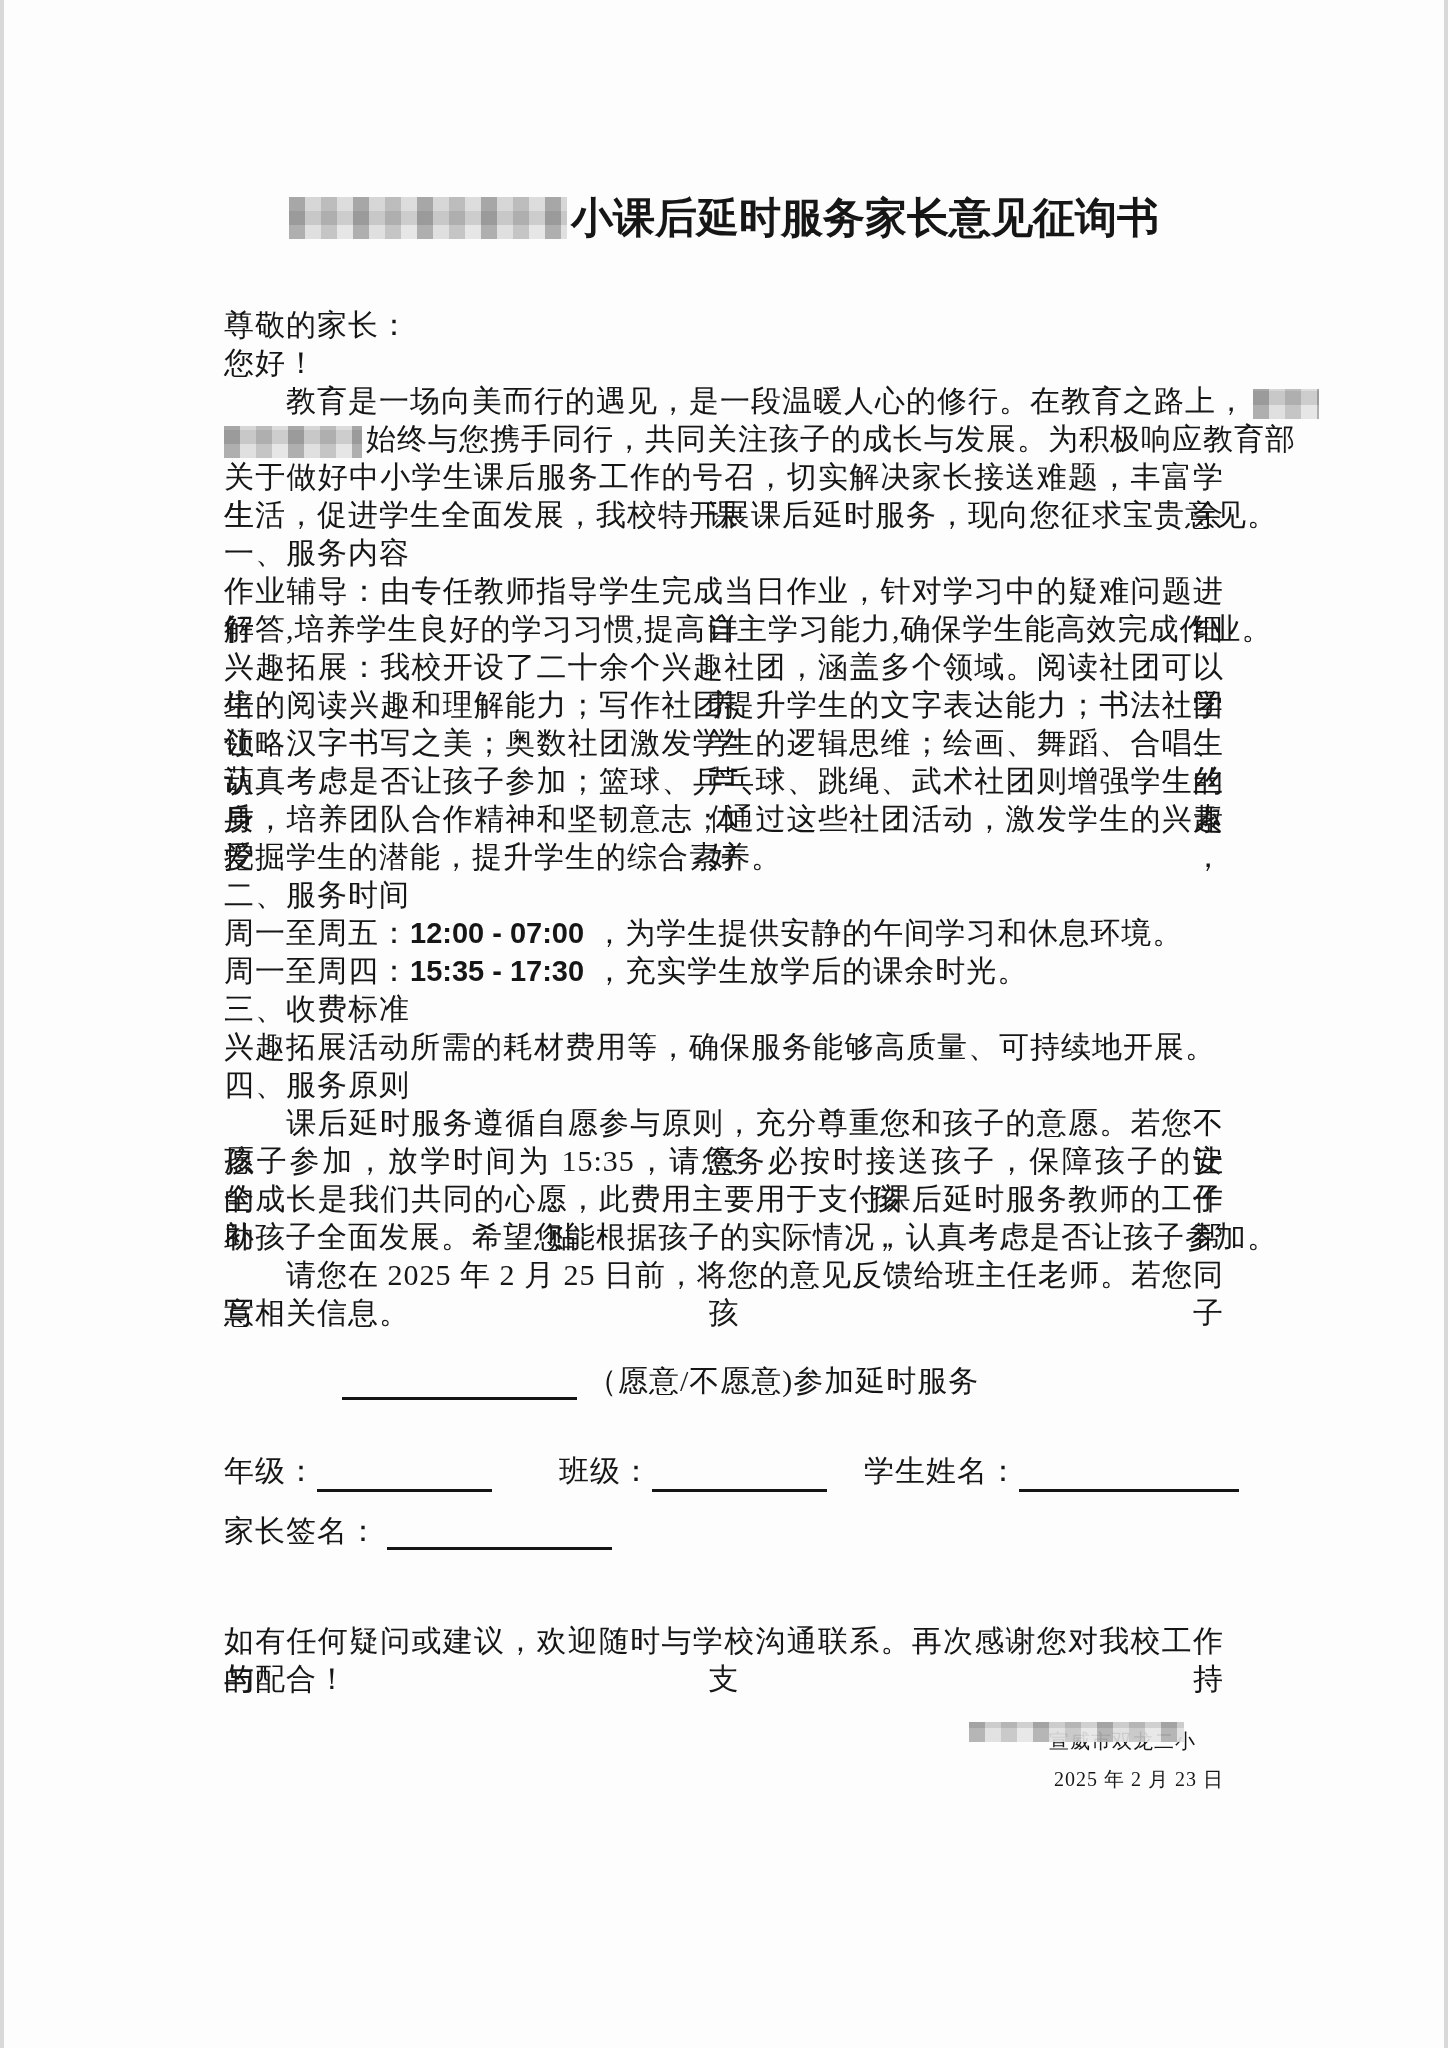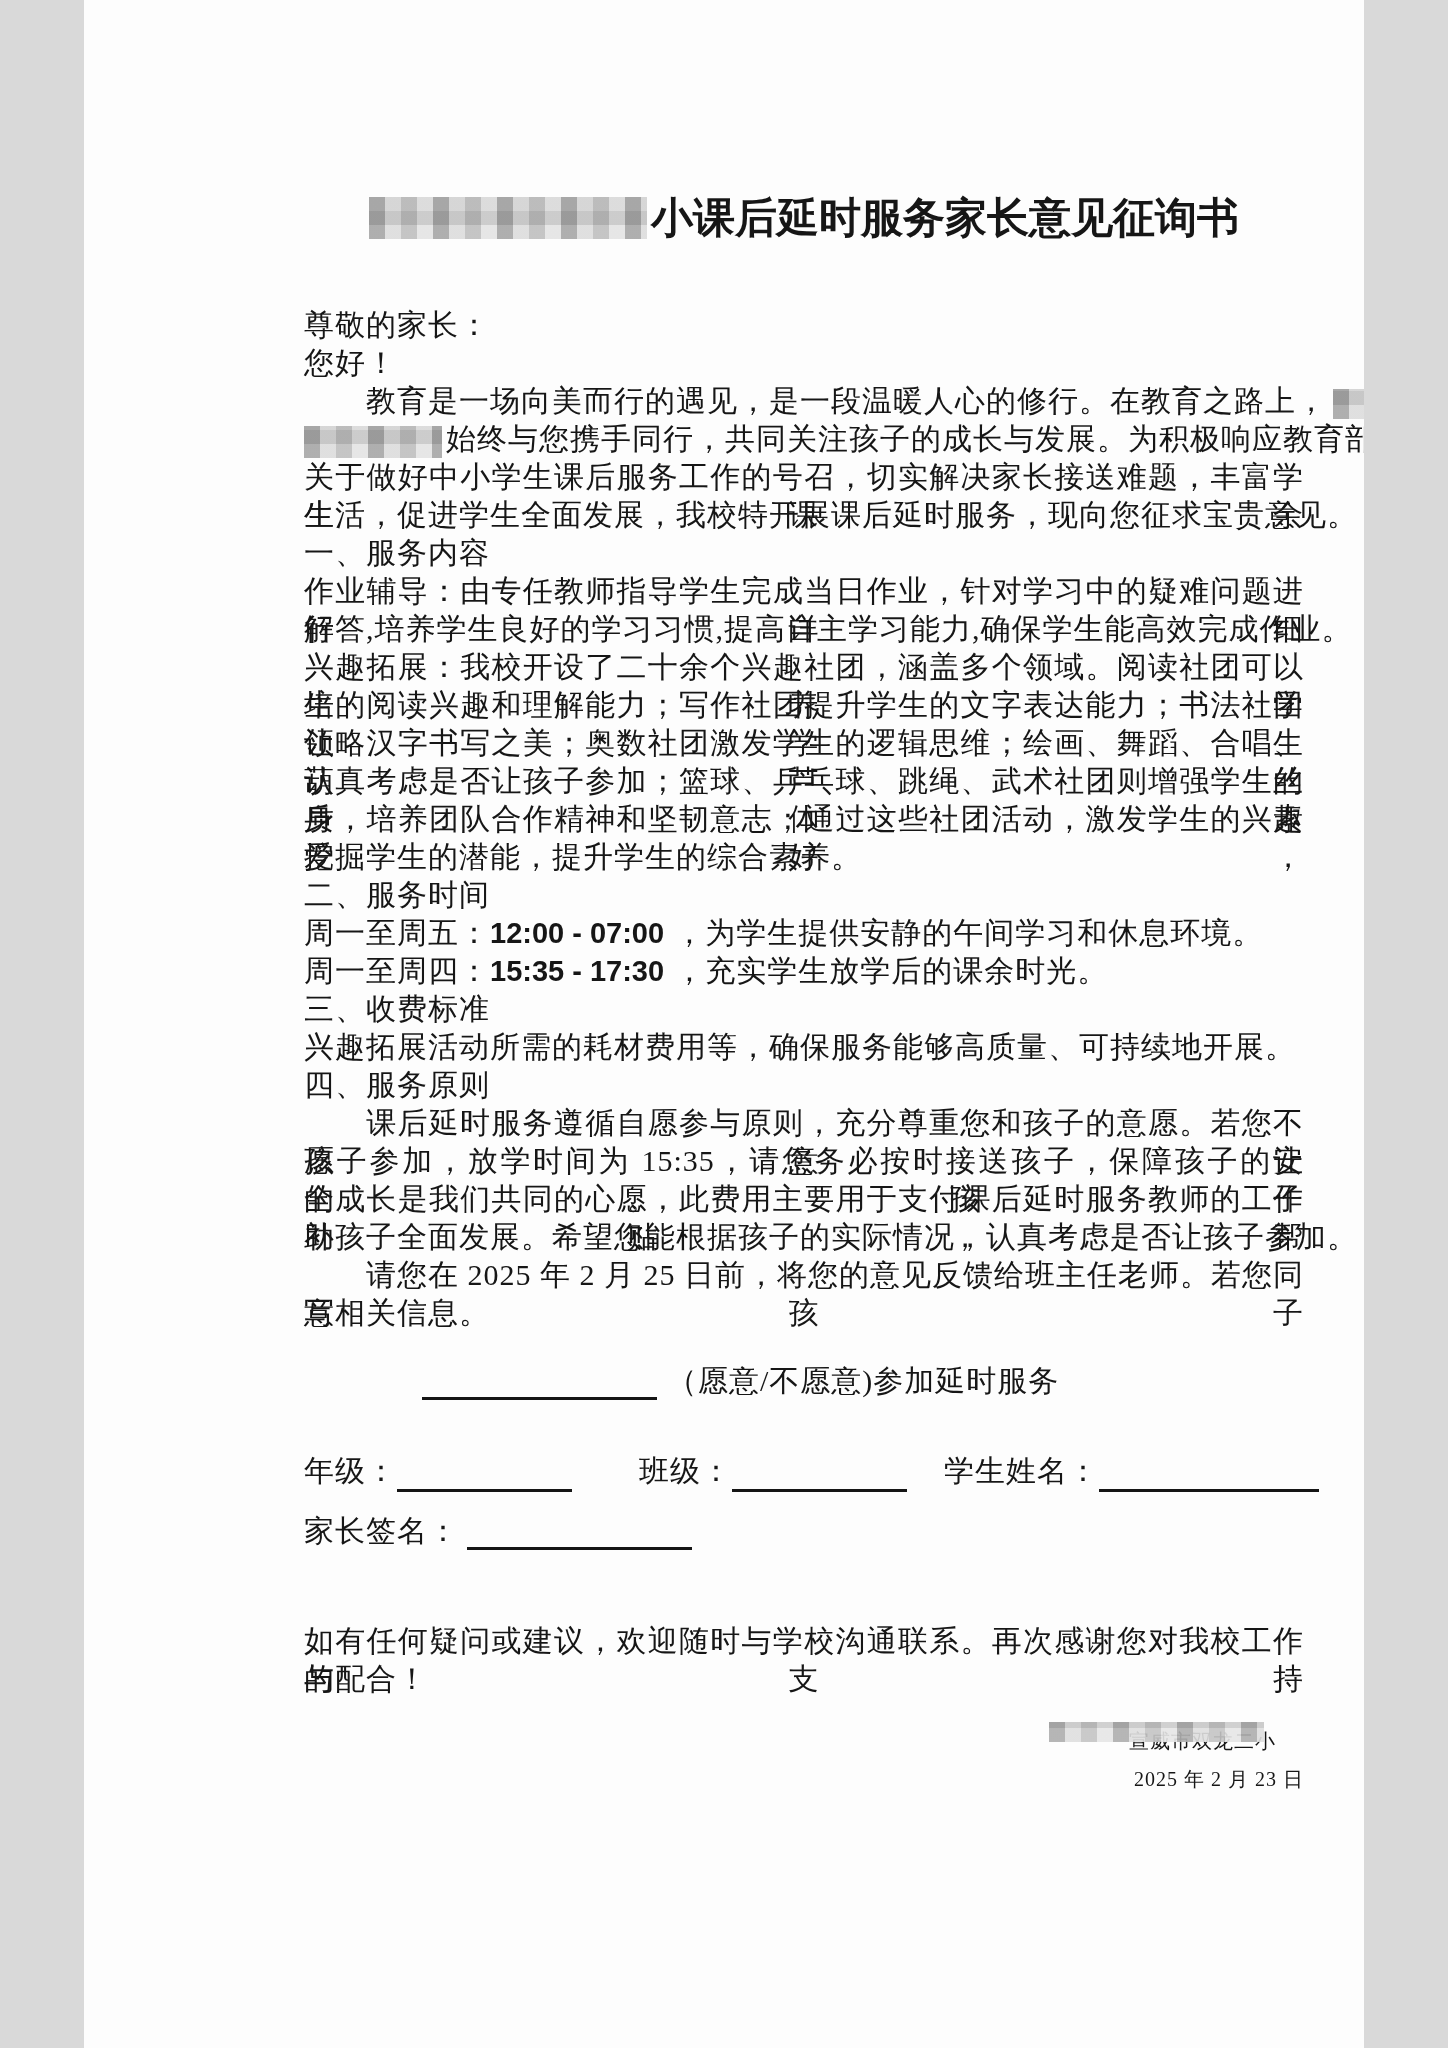--- a/index.html
+++ b/index.html
@@ -1,18 +1,18 @@
 <!DOCTYPE html>
 <html lang="zh"><head>
 <meta charset="utf-8">
 <style>
   html,body{margin:0;padding:0;background:#d9d9d9;}
   .page{
     position:relative;
-    width:1280px;height:2048px;
+    width:1440px;height:2048px;
     margin:0 auto;
     background:#fdfdfd;
     color:#161616;
     font-family:"Liberation Serif","DejaVu Serif",serif;
     overflow:hidden;
   }
   .content{
     position:absolute;
     left:220px;top:0;
     width:1000px;

